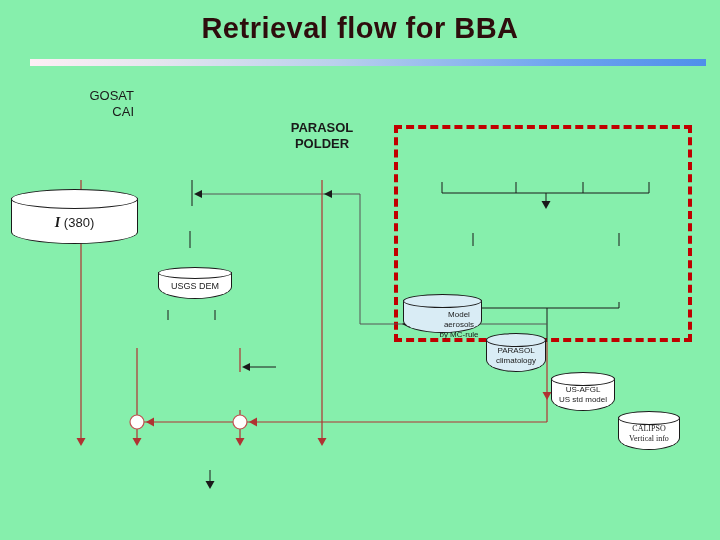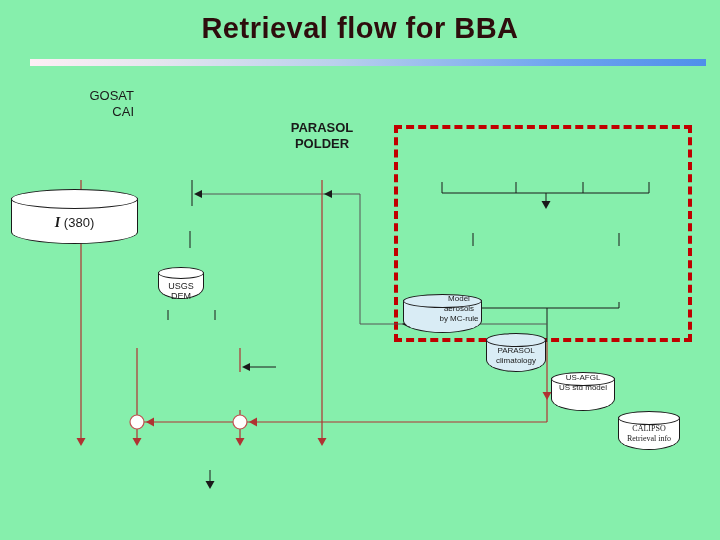--- a/index.html
+++ b/index.html
@@ -107,53 +107,53 @@
 
   <div class="cyl layer2" style="left:11px;top:125px;width:127px;height:55px;">
     <div class="body" style="top:9px;"></div>
     <div class="cap" style="height:18px;"></div>
     <div class="txt" style="top:26px;font-size:13px;">
       <span class="var" style="font-size:14px;">I</span>
       <span>(380)</span>
     </div>
   </div>
 
-  <div class="cyl layer2" style="left:158px;top:148px;width:46px;height:32px;">
+  <div class="cyl layer2" style="left:158px;top:148px;width:74px;height:32px;">
     <div class="body" style="top:5px;"></div>
     <div class="cap" style="height:10px;"></div>
     <div class="txt" style="top:14px;font-size:9px;">USGS DEM</div>
   </div>
 
 
   <div class="cyl blue layer2" style="left:403px;top:143px;width:79px;height:39px;">
     <div class="body" style="top:6px;"></div>
     <div class="cap" style="height:12px;"></div>
-    <div class="txt" style="top:0;font-size:8px;line-height:10px;padding-left:33px;">
+    <div class="txt" style="top:16px;font-size:8px;line-height:10px;padding-left:33px;">
       <div>Model aerosols</div>
       <div>by MC-rule</div>
     </div>
   </div>
   <div class="cyl blue layer2" style="left:486px;top:143px;width:60px;height:39px;">
     <div class="body" style="top:6px;"></div>
     <div class="cap" style="height:12px;"></div>
     <div class="txt" style="top:13px;font-size:8px;line-height:10px;">
       <div>PARASOL</div>
       <div>climatology</div>
     </div>
   </div>
   <div class="cyl layer2" style="left:551px;top:143px;width:64px;height:39px;">
     <div class="body" style="top:6px;"></div>
     <div class="cap" style="height:12px;"></div>
-    <div class="txt" style="top:1px;font-size:8px;line-height:10px;">
+    <div class="txt" style="top:13px;font-size:8px;line-height:10px;">
       <div>US-AFGL</div>
       <div>US std model</div>
     </div>
   </div>
   <div class="cyl layer2" style="left:618px;top:143px;width:62px;height:39px;font-family:Liberation Serif, serif;">
     <div class="body" style="top:6px;"></div>
     <div class="cap" style="height:12px;"></div>
     <div class="txt" style="top:13px;font-size:8px;line-height:10px;">
       <div>CALIPSO</div>
-      <div>Retrieval info</div>
+      <div>Vertical info</div>
     </div>
   </div>
 
 </div>
 
 </body></html>

